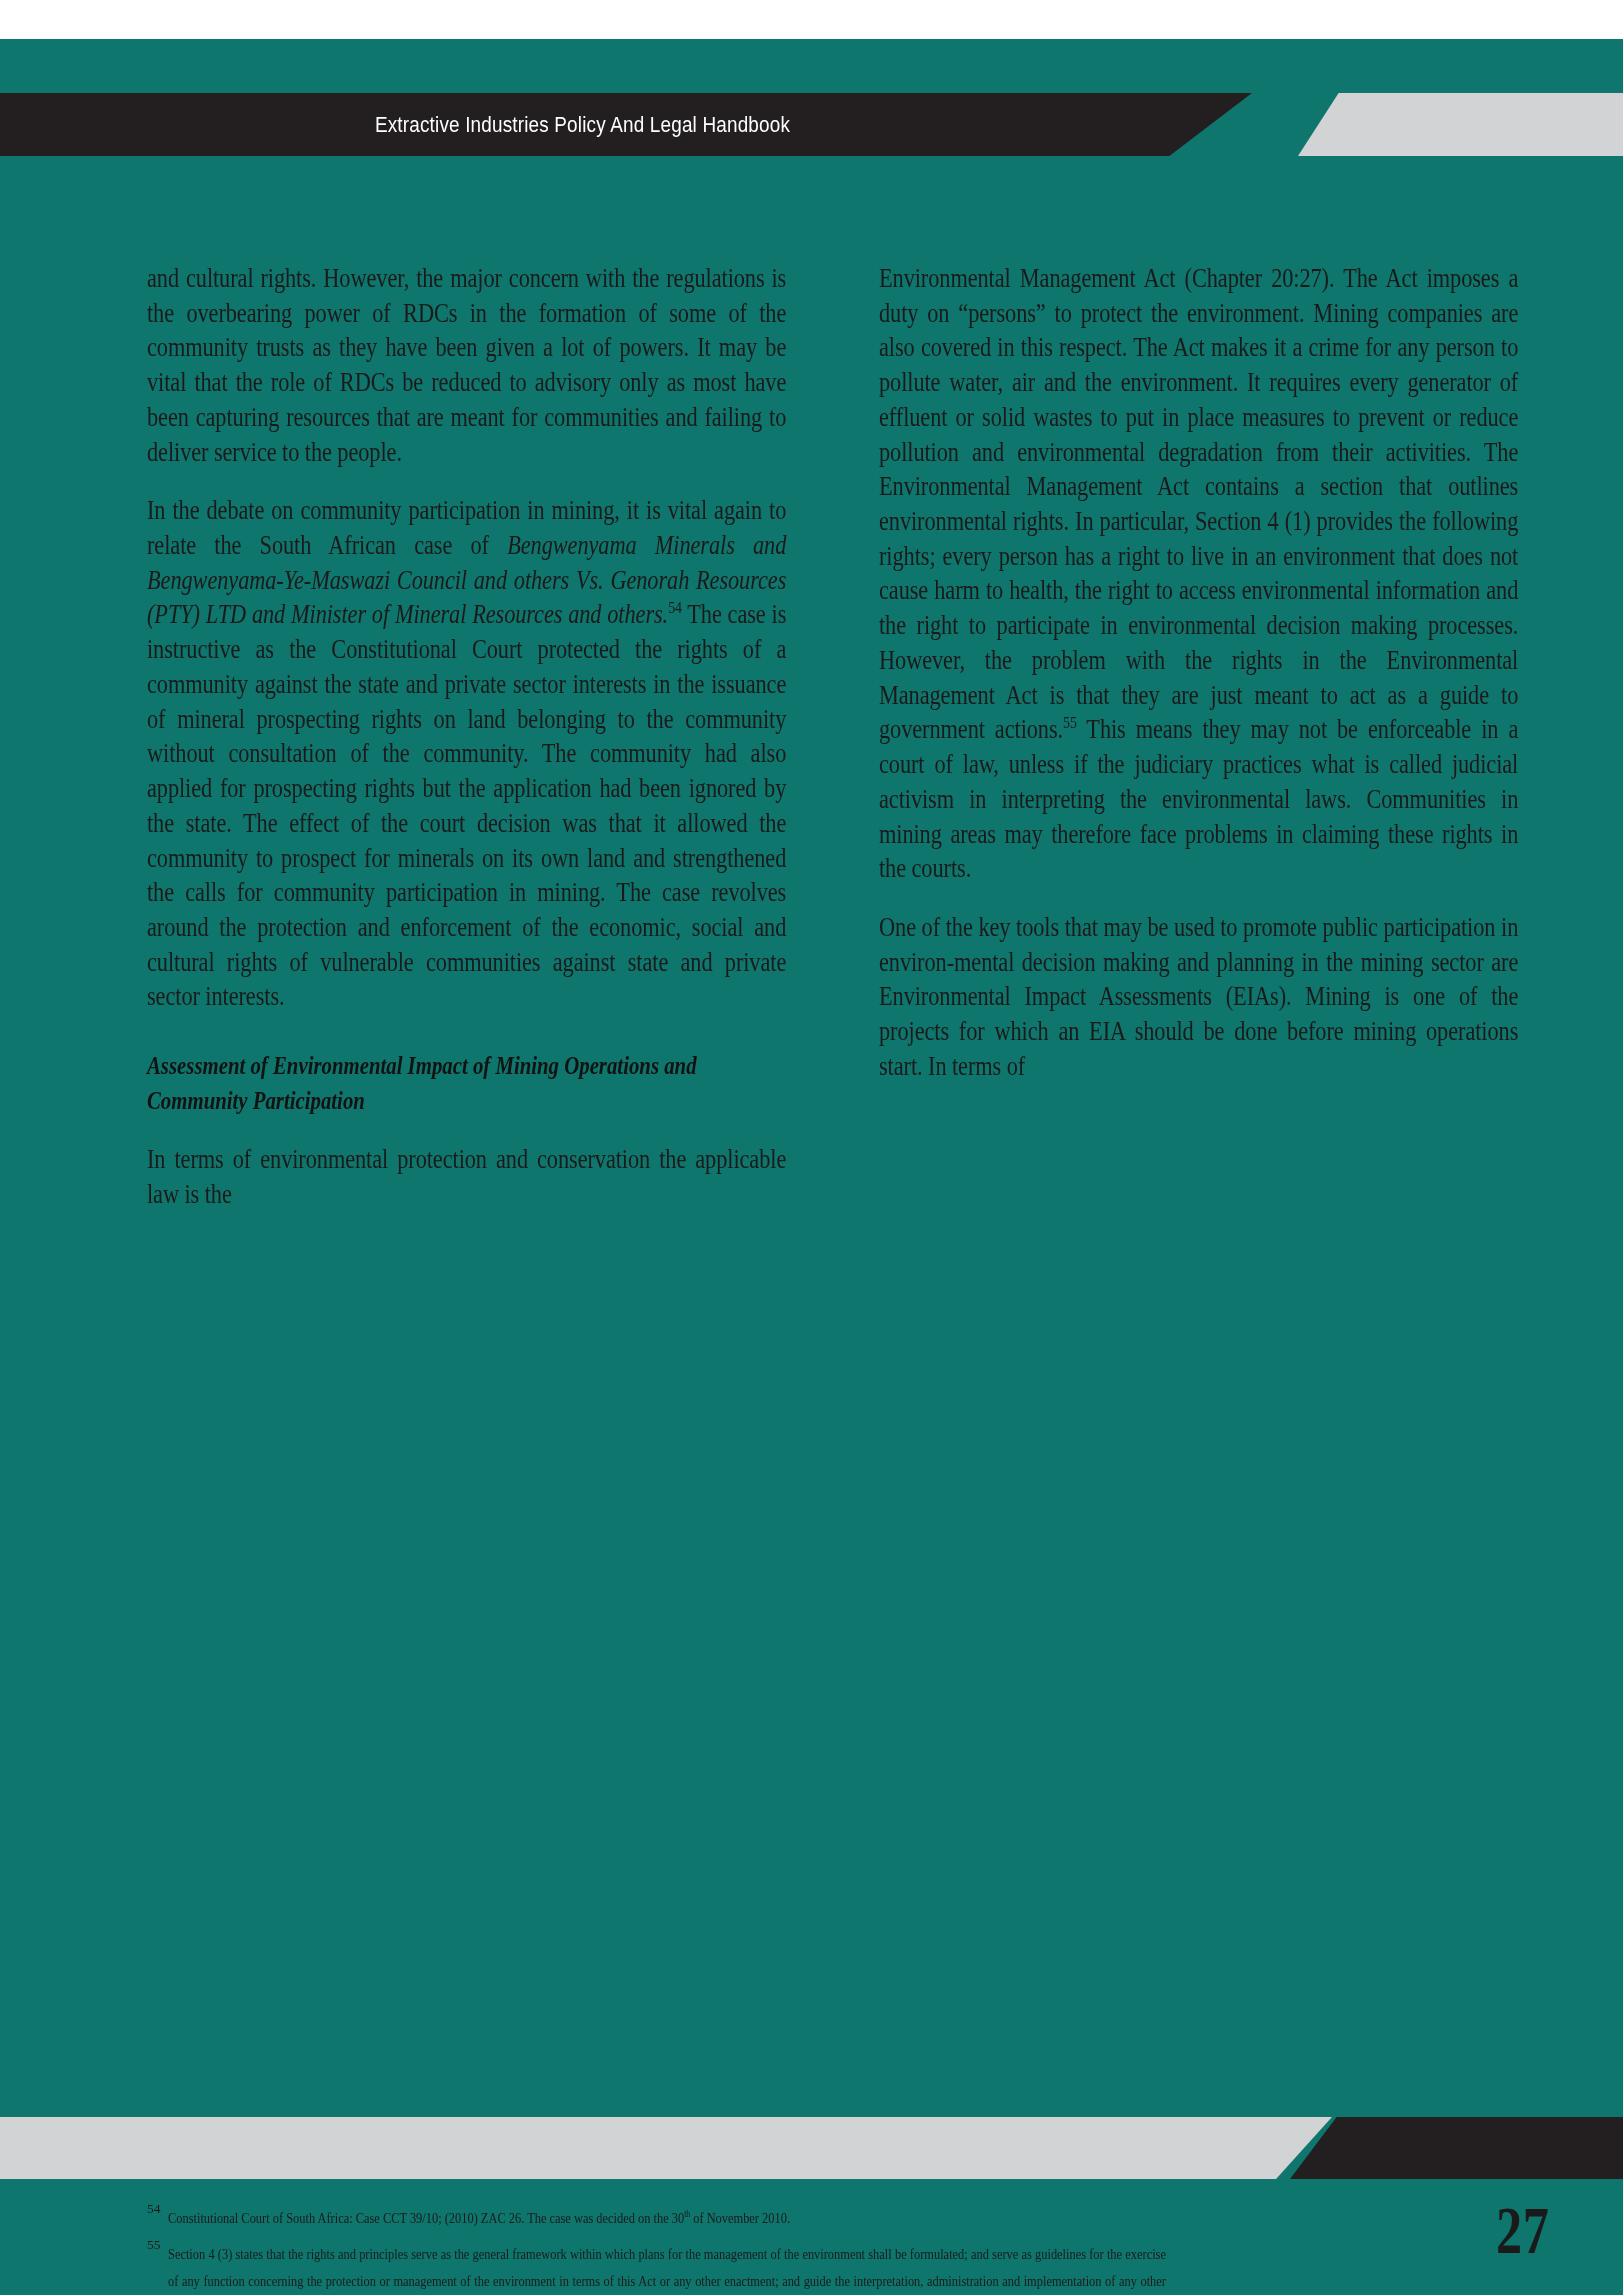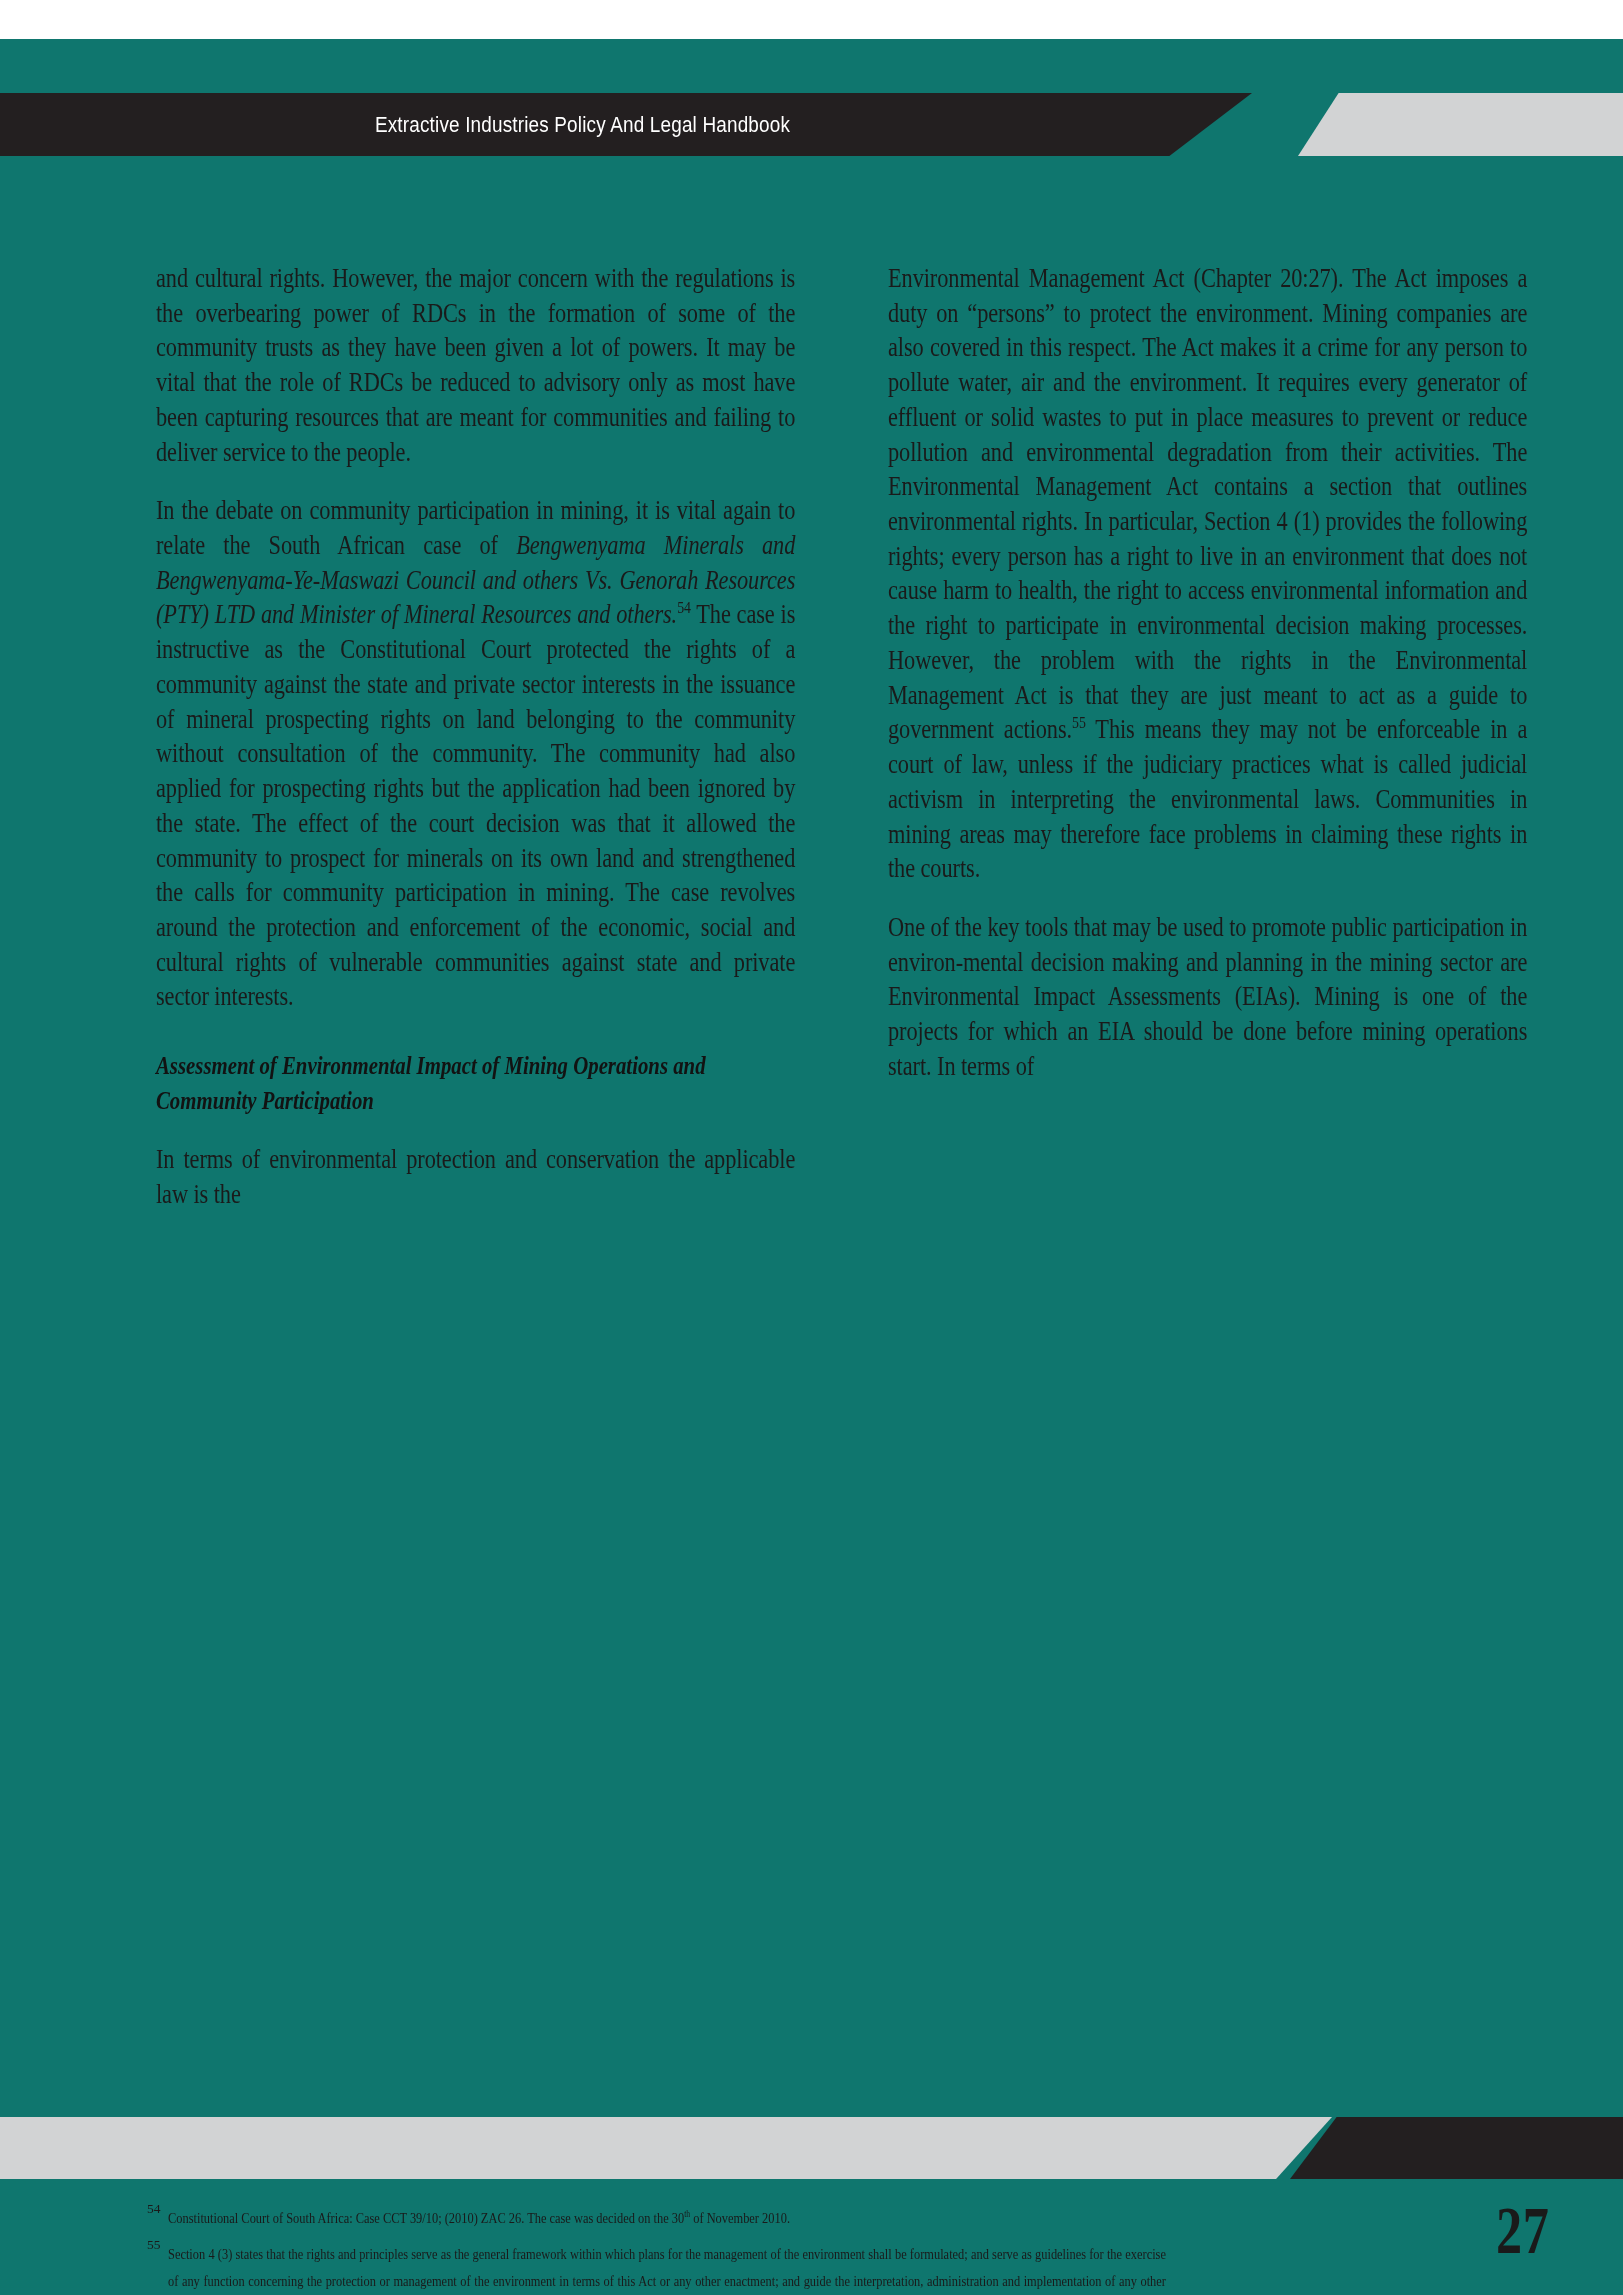--- a/index.html
+++ b/index.html
@@ -79,21 +79,21 @@
     width: 333px;
     height: 62px;
     background: #231f20;
     clip-path: polygon(14% 0, 100% 0, 100% 100%, 0 100%);
     z-index: 2;
   }
 
   
   .columns {
     position: absolute;
-    left: 156px;
+    left: 147px;
     top: 222px;
     width: 1371px;
     height: 1815px;
     display: flex;
     gap: 92px;
     z-index: 1;
   }
 
   .col {
     width: 640px;

